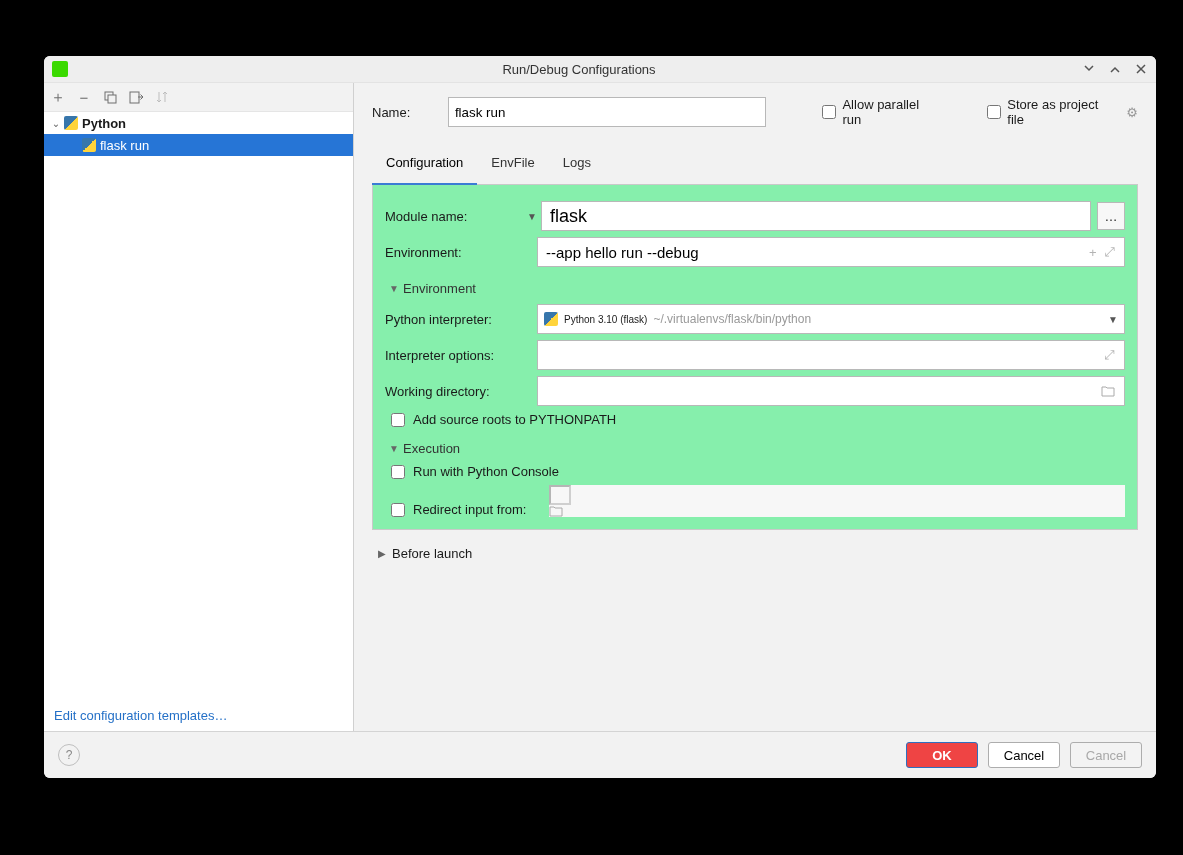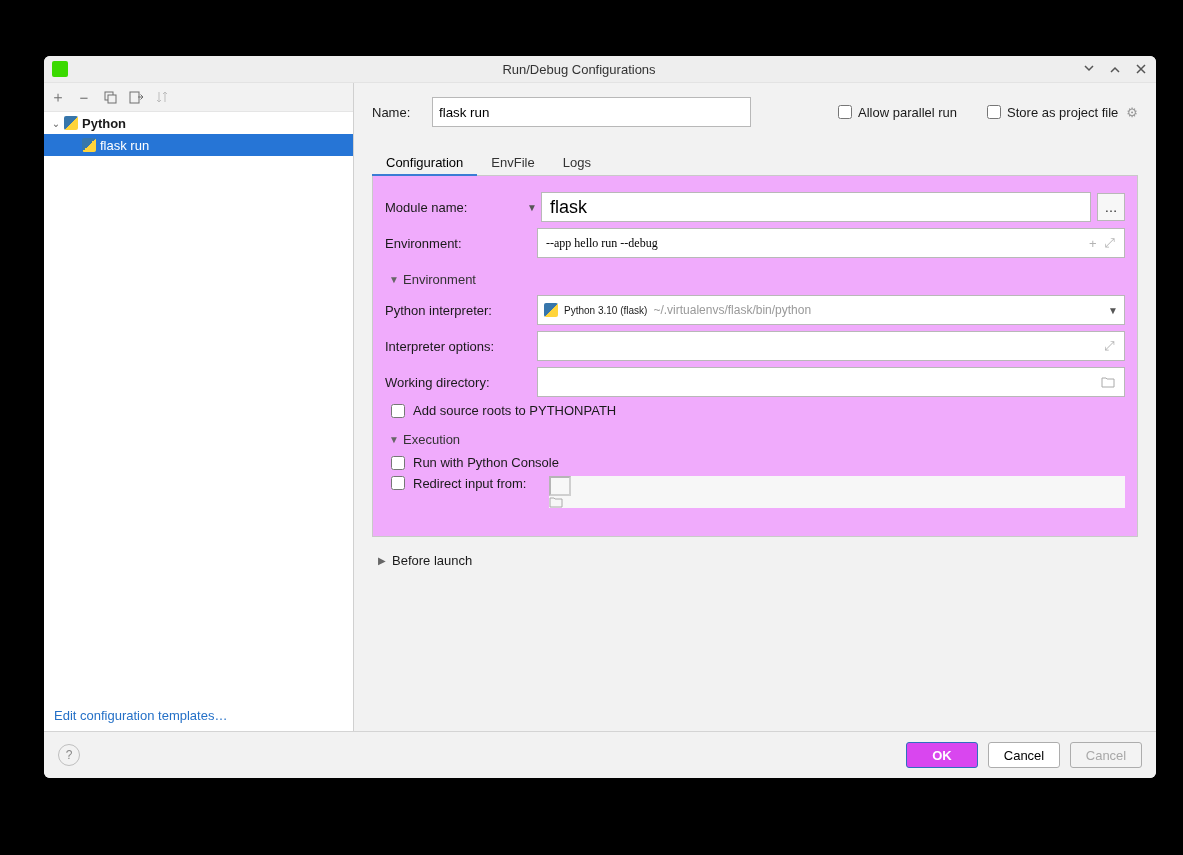--- a/index.html
+++ b/index.html
@@ -18,55 +18,55 @@
 .tree{flex:1;overflow:auto}
 .tli{display:flex;align-items:center;height:22px;padding-left:6px;cursor:pointer}
 .tli.sel{background:#2675d6;color:#fff}
 .tli .twist{width:12px;text-align:center;color:#666;font-size:10px}
 .tli .ico2{margin:0 4px 0 2px}
 .tli .lbl{font-size:13px}
 .tli.root .lbl{font-weight:700}
 .py-icon{display:inline-block;width:14px;height:14px;border-radius:2px;background:linear-gradient(135deg,#3776ab 50%,#ffd43b 50%);}
 .left .link{padding:8px 10px;color:#2470c7;font-size:13px;cursor:pointer}
 .right{flex:1;display:flex;flex-direction:column;padding:14px 18px 0 18px;overflow:auto}
-.namerow{display:flex;align-items:center;gap:12px;margin-bottom:22px}
+.namerow{display:flex;align-items:center;gap:28px;margin-bottom:22px}
 .namerow .lbl{width:48px}
 .namerow input{width:305px;height:24px;padding:2px 6px;border:1px solid #b8b8b8;background:#fff}
 .namerow .sp{flex:1}
 .chk{display:flex;align-items:center;gap:6px;cursor:pointer}
 .chk input{width:14px;height:14px;margin:0}
 .gear{color:#999;margin-left:2px}
 .tabs{display:flex;border-bottom:1px solid #c9c9c9}
-.tab{padding:6px 14px 4px;cursor:pointer;color:#333;border-bottom:2px solid transparent;margin-bottom:-1px}
+.tab{padding:6px 14px 13px;cursor:pointer;color:#333;border-bottom:2px solid transparent;margin-bottom:-1px}
 .tab.active{border-bottom:2px solid #3b7cd4;color:#000}
-.panel{border:1px solid #c9c9c9;border-top:none;background:#f0abfc;padding:10px 12px 22px}
+.panel{border:1px solid #c9c9c9;border-top:none;background:#86efac;padding:10px 12px 6px}
 .frow{display:flex;align-items:center;margin:6px 0}
 .frow .flbl{width:152px}
 .frow .fld{flex:1;height:24px;border:1px solid #b8b8b8;background:#fff;padding:2px 6px;display:flex;align-items:center}
 .frow .fld input{border:none;outline:none;width:100%;font-size:18px;background:transparent}
-.frow .fld .mono{font-family:Liberation Serif, serif;font-size:12px}
+.frow .fld .mono{font-family:Liberation Sans, sans-serif;font-size:15px}
 .drop{width:152px;height:24px;border:none;display:flex;align-items:center;justify-content:space-between;padding:0 4px 0 0}
 .caret{font-size:10px;color:#555}
 .sqbtn{width:26px;height:26px;border:1px solid #b8b8b8;background:#f7f7f7;margin-left:6px;display:flex;align-items:center;justify-content:center;cursor:pointer}
 .inbtn{width:18px;color:#b3b3b3;cursor:pointer;text-align:center}
 .sect{display:flex;align-items:center;margin:14px 0 8px 4px;cursor:pointer}
 .sect .tw{width:14px;font-size:10px;color:#666}
 .sect .sl{color:#333}
 .interp .pi{display:flex;align-items:center;gap:6px}
 .interp .ver{font-size:10px}
 .interp .path{color:#999;font-size:12px}
 .chkrow{display:flex;align-items:center;gap:8px;margin:6px 0 6px 6px}
 .chkrow input{width:14px;height:14px;margin:0}
 .before{margin:16px 0 0 6px;display:flex;align-items:center;cursor:pointer}
 .before .tw{width:14px;font-size:10px;color:#666}
 .footer{height:46px;border-top:1px solid #d4d4d4;display:flex;align-items:center;padding:0 14px;gap:10px;background:#f2f2f2}
 .footer .help{width:20px;height:20px;border:1px solid #bfbfbf;border-radius:50%;display:flex;align-items:center;justify-content:center;color:#888;cursor:pointer;font-size:12px}
 .footer .sp{flex:1}
 .btn{min-width:72px;height:26px;border:1px solid #adadad;background:#fff;border-radius:3px;cursor:pointer;padding:0 12px;font-size:13px}
-.btn.primary{background:#d946ef;border-color:#2e6fbf;color:#fff;font-weight:600}
+.btn.primary{background:#ef4444;border-color:#2e6fbf;color:#fff;font-weight:600}
 .btn:disabled{color:#a8a8a8;background:#f3f3f3}
 svg{display:block}
 </style>
 </head>
 <body>
 
 <div class="stage">
 <div class="win">
 
   <div class="titlebar">
@@ -218,21 +218,21 @@
           <div class="sect">
             <span class="tw">▼</span>
             <span class="sl">Execution</span>
 
           </div>
 
           <label class="chkrow">
             <input type="checkbox" style="">
             <span>Run with Python Console</span>
           </label>
-          <div class="chkrow" style="align-items:flex-start">
+          <div class="chkrow" style="align-items:flex-end">
             <input type="checkbox" style="">
             <span style="width:128px">Redirect input from:</span>
             <div class="fld" style="flex:1;background:#f7f7f7">
               <input disabled="" style="background: transparent;">
               <span class="inbtn"><svg width="14" height="12" viewBox="0 0 14 12">
                       <path d="M1 2h4l1 1h7v8H1z" fill="none" stroke="#aaa"></path>
                     </svg></span>
             </div>
           </div>
         </div>

